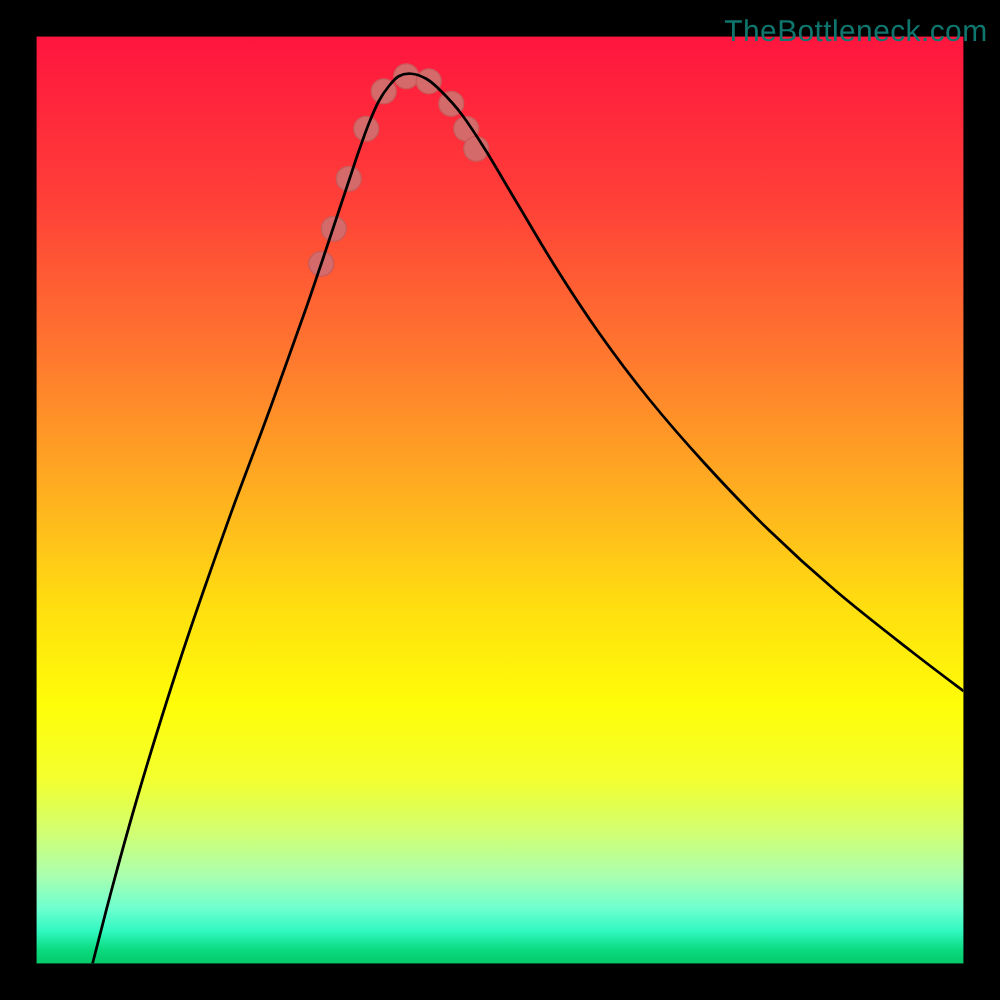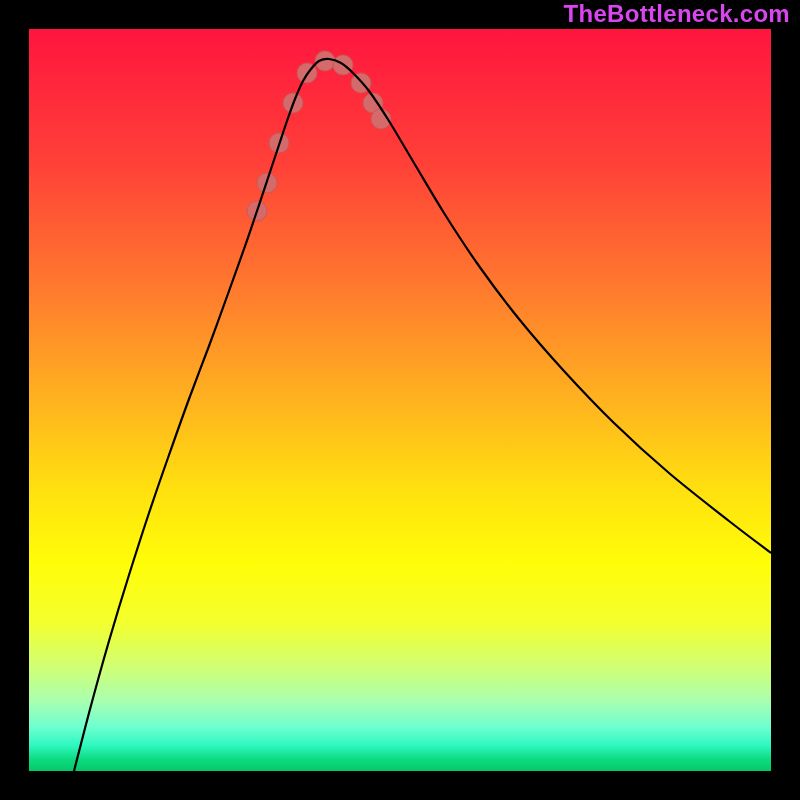--- a/index.html
+++ b/index.html
@@ -22,25 +22,25 @@
   .plot-area {
     position: absolute;
     left: 29px;
     top: 29px;
     width: 742px;
     height: 742px;
     overflow: hidden;
   }
   .watermark {
     position: absolute;
-    top: 0;
+    top: 12px;
     right: 10px;
-    color: #d946ef;
+    color: #0f766e;
     font-size: 24px;
-    font-weight: 700;
+    font-weight: 400;
     letter-spacing: 0.3px;
     z-index: 20;
   }
   svg {
     display: block;
   }
 </style>
 </head>
 <body>
 

